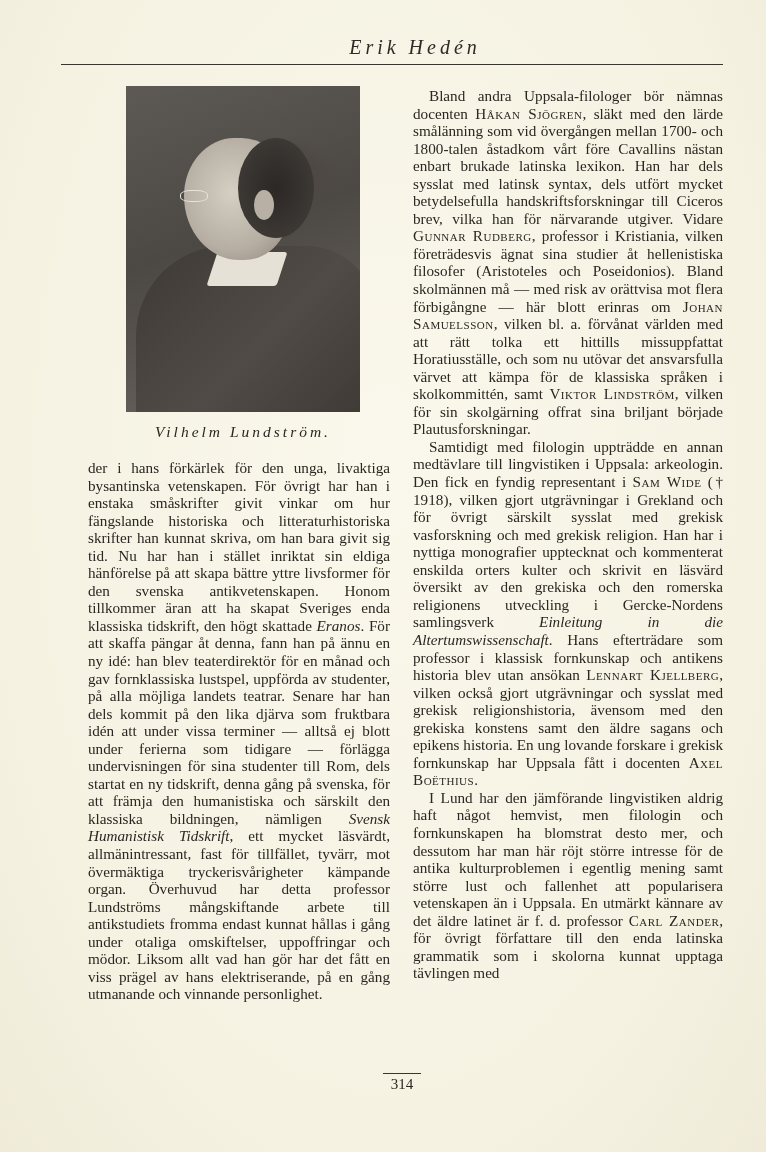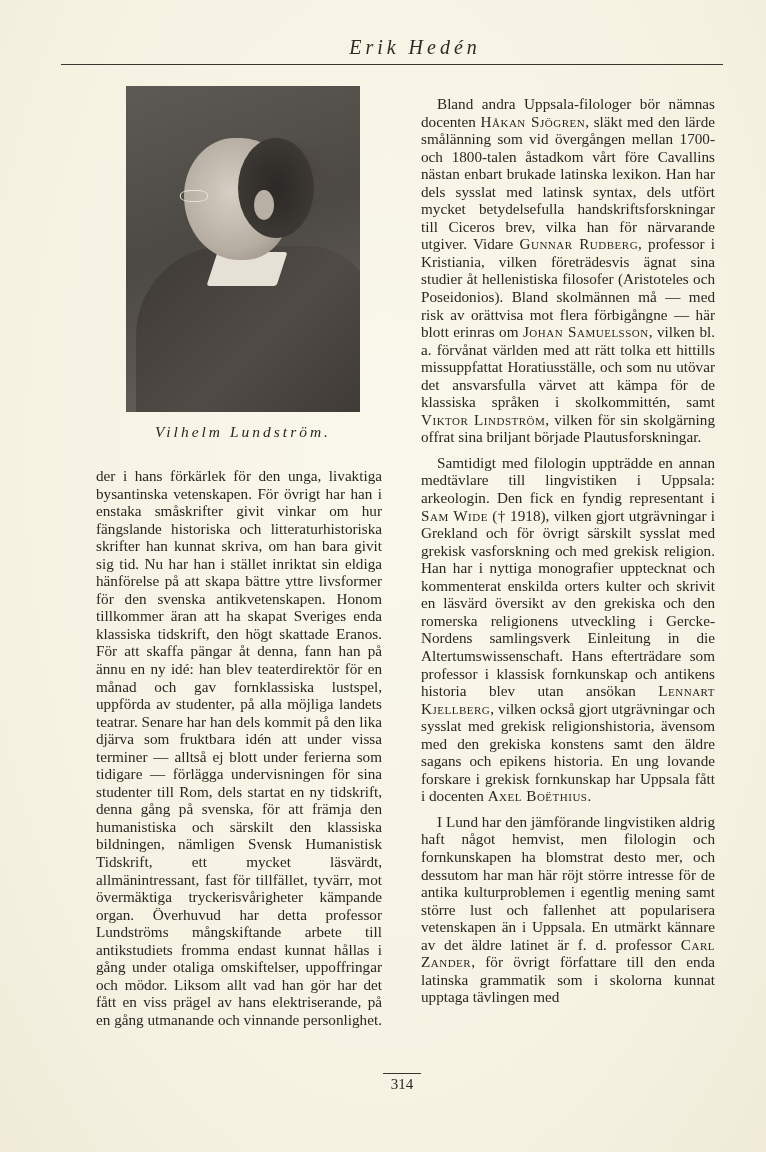--- a/index.html
+++ b/index.html
@@ -55,24 +55,24 @@
     }
     .caption {
       position:absolute; left:126px; width:234px; top:423px; text-align:center;
       font-style:italic; font-size:15.5px; letter-spacing:3px; color:#2a2622;
     }
     .col {
       position:absolute; font-size:15.2px; line-height:17.55px; text-align:justify;
     }
     .col-left { left:88px; width:302px; top:459px; }
     .col-right { left:413px; width:310px; top:87px; }
-    .col p { margin:8px; }
+    .col p { margin:0; }
     .col .indent { text-indent:16px; }
     .sc { font-variant:small-caps; letter-spacing:0.5px; }
-    .it { }
+    .it { font-style:italic; }
     .folio-rule { position:absolute; left:383px; width:38px; top:1073px; border-top:1px solid #3a352e; }
     .folio { position:absolute; left:360px; width:84px; top:1076px; text-align:center; font-size:15px; }
   </style>
 </head>
 <body>
 
 <div class="page">
   <div class="running-head">Erik Hedén</div>
   <div class="head-rule"></div>
 

